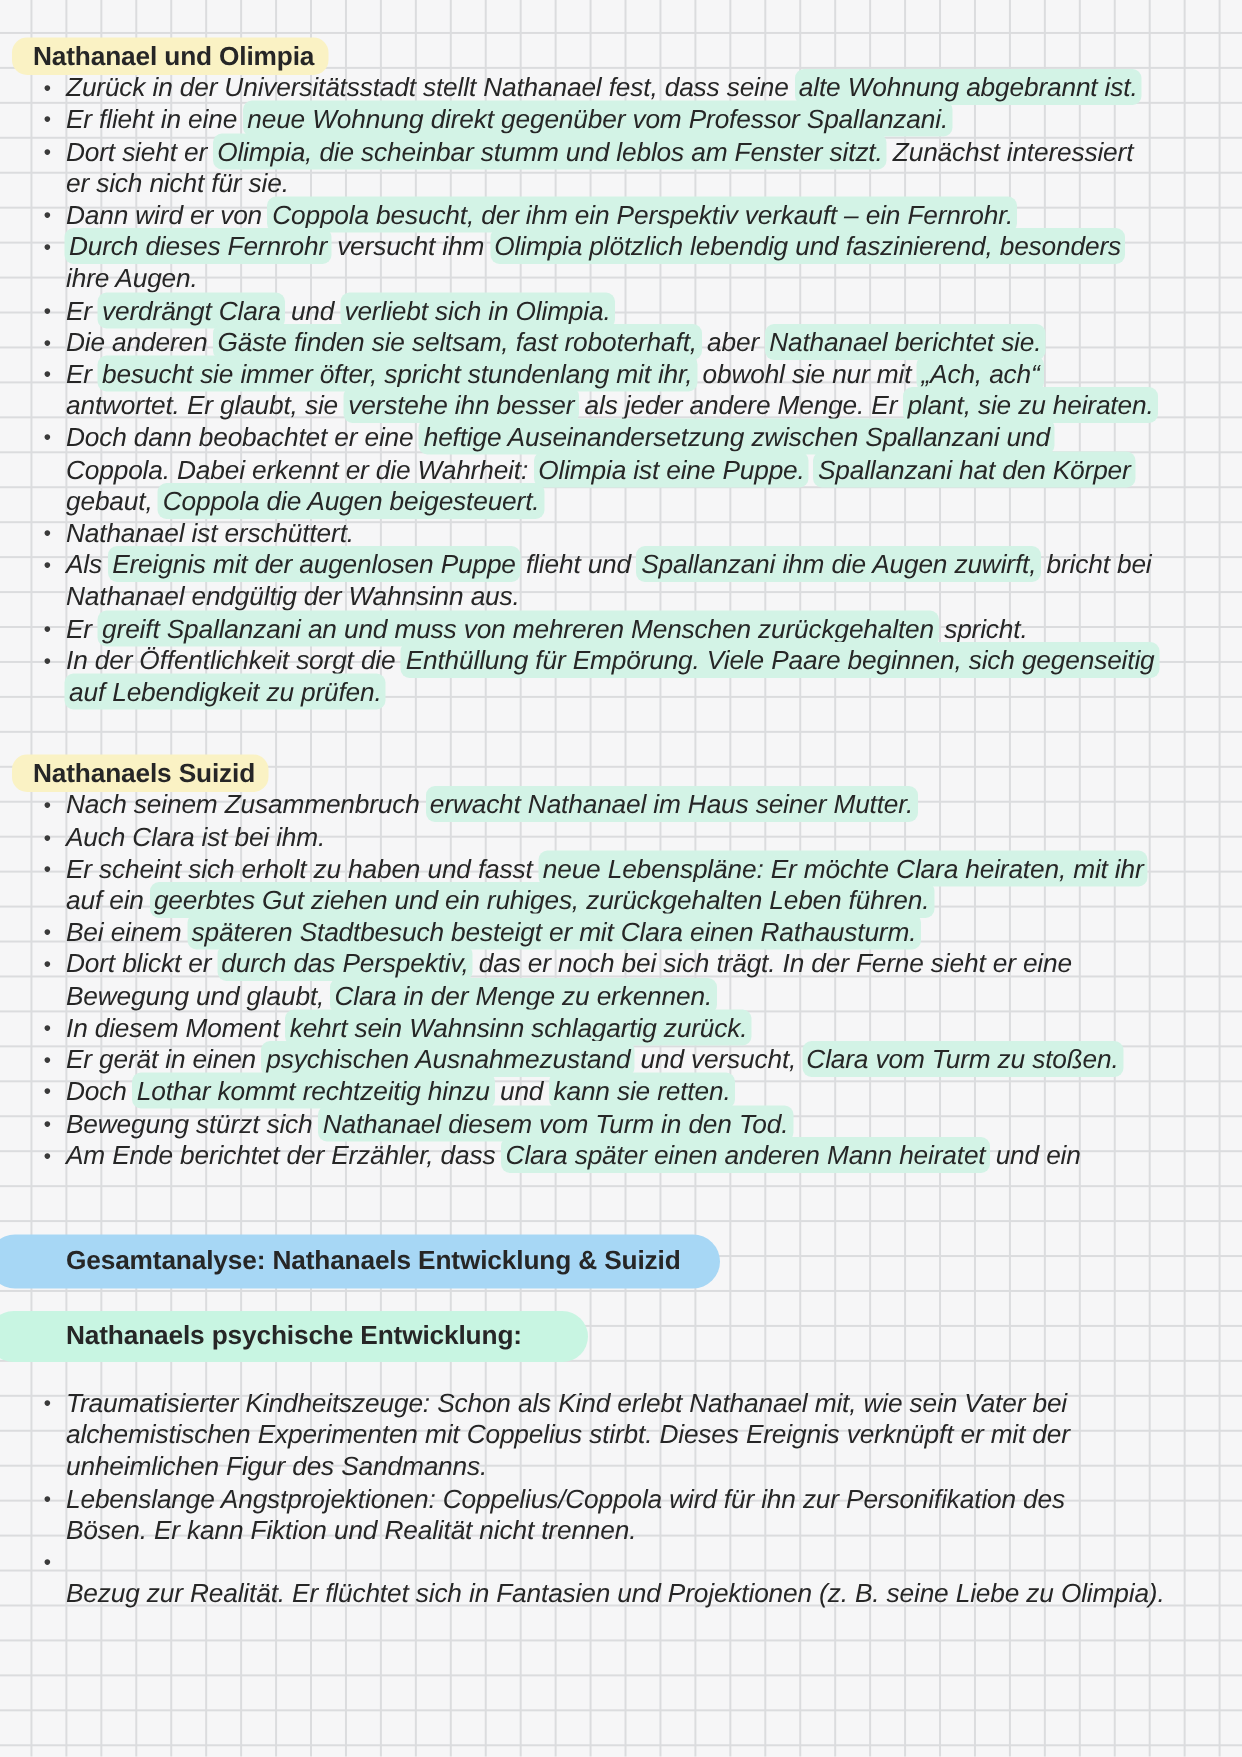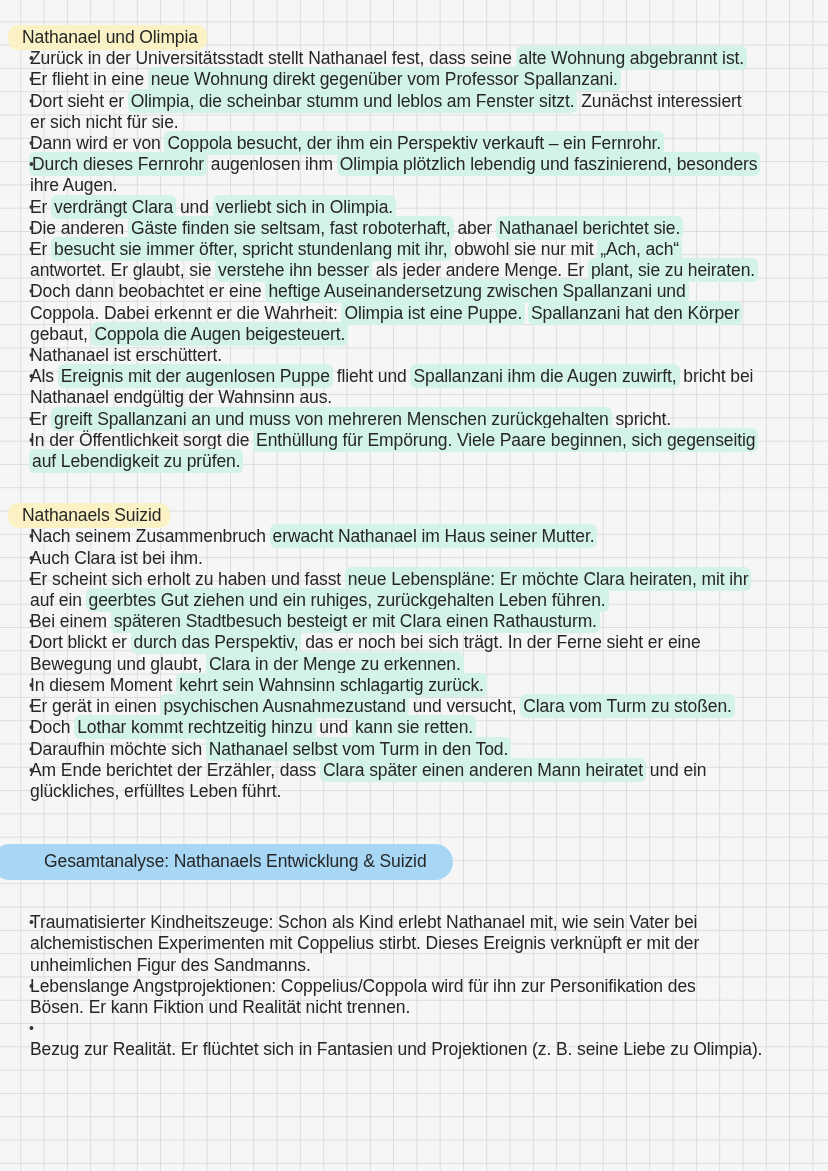--- a/index.html
+++ b/index.html
@@ -19,26 +19,27 @@
     background-position:-3px -2px;
   }
   .page{
     position:relative;
     width:828px;height:1171px;
     padding:27px 0 0 22px;
     font-size:17.5px;
     line-height:21.2px;
     letter-spacing:-0.1px;
   }
-  h2{font-size:17.5px;line-height:21.2px;font-weight:400;}
+  h2{font-size:17.5px;line-height:21.2px;font-weight:700;}
   ul{list-style:none;}
   li{
     position:relative;
-    padding-left:8px;
+    padding-left:22px;
     white-space:nowrap;
+    font-style:italic;
   }
   li::before{
     content:"\2022";
     position:absolute;
     left:7px;top:0;
     font-size:14px;
     color:#3a3a3a;
   }
   .hl{
     background:var(--mint);
@@ -82,21 +83,21 @@
 
 <div class="page">
 
   <section>
     <h2><span class="pill-yellow">Nathanael und Olimpia</span></h2>
     <ul>
         <li><span>Zurück in der Universitätsstadt stellt Nathanael fest, dass seine </span><span class="hl">alte Wohnung abgebrannt ist.</span></li>
         <li><span>Er flieht in eine </span><span class="hl">neue Wohnung direkt gegenüber vom Professor Spallanzani.</span></li>
         <li><span>Dort sieht er </span><span class="hl">Olimpia, die scheinbar stumm und leblos am Fenster sitzt.</span><span> Zunächst interessiert</span><br><span>er sich nicht für sie.</span></li>
         <li><span>Dann wird er von </span><span class="hl">Coppola besucht, der ihm ein Perspektiv verkauft – ein Fernrohr.</span></li>
-        <li><span class="hl">Durch dieses Fernrohr</span><span> augenlosen ihm </span><span class="hl">Olimpia plötzlich lebendig und faszinierend, besonders</span><br><span>ihre Augen.</span></li>
+        <li><span class="hl">Durch dieses Fernrohr</span><span> versucht ihm </span><span class="hl">Olimpia plötzlich lebendig und faszinierend, besonders</span><br><span>ihre Augen.</span></li>
         <li><span>Er </span><span class="hl">verdrängt Clara</span><span> und </span><span class="hl">verliebt sich in Olimpia.</span></li>
         <li><span>Die anderen </span><span class="hl">Gäste finden sie seltsam, fast roboterhaft,</span><span> aber </span><span class="hl">Nathanael berichtet sie.</span></li>
         <li><span>Er </span><span class="hl">besucht sie immer öfter, spricht stundenlang mit ihr,</span><span> obwohl sie nur mit </span><span class="hl">„Ach, ach“</span><br><span>antwortet. Er glaubt, sie </span><span class="hl">verstehe ihn besser</span><span> als jeder andere Menge. Er </span><span class="hl">plant, sie zu heiraten.</span></li>
         <li><span>Doch dann beobachtet er eine </span><span class="hl">heftige Auseinandersetzung zwischen Spallanzani und</span><br><span>Coppola. Dabei erkennt er die Wahrheit: </span><span class="hl">Olimpia ist eine Puppe.</span><span> </span><span class="hl">Spallanzani hat den Körper</span><br><span>gebaut, </span><span class="hl">Coppola die Augen beigesteuert.</span></li>
         <li><span>Nathanael ist erschüttert.</span></li>
         <li><span>Als </span><span class="hl">Ereignis mit der augenlosen Puppe</span><span> flieht und </span><span class="hl">Spallanzani ihm die Augen zuwirft,</span><span> bricht bei</span><br><span>Nathanael endgültig der Wahnsinn aus.</span></li>
         <li><span>Er </span><span class="hl">greift Spallanzani an und muss von mehreren Menschen zurückgehalten</span><span> spricht.</span></li>
         <li><span>In der Öffentlichkeit sorgt die </span><span class="hl">Enthüllung für Empörung. Viele Paare beginnen, sich gegenseitig</span><br><span class="hl">auf Lebendigkeit zu prüfen.</span></li>
       </ul>
   </section>
@@ -107,32 +108,35 @@
     <h2><span class="pill-yellow">Nathanaels Suizid</span></h2>
     <ul>
         <li><span>Nach seinem Zusammenbruch </span><span class="hl">erwacht Nathanael im Haus seiner Mutter.</span></li>
         <li><span>Auch Clara ist bei ihm.</span></li>
         <li><span>Er scheint sich erholt zu haben und fasst </span><span class="hl">neue Lebenspläne: Er möchte Clara heiraten, mit ihr</span><br><span>auf ein </span><span class="hl">geerbtes Gut ziehen und ein ruhiges, zurückgehalten Leben führen.</span></li>
         <li><span>Bei einem </span><span class="hl">späteren Stadtbesuch besteigt er mit Clara einen Rathausturm.</span></li>
         <li><span>Dort blickt er </span><span class="hl">durch das Perspektiv,</span><span> das er noch bei sich trägt. In der Ferne sieht er eine</span><br><span>Bewegung und glaubt, </span><span class="hl">Clara in der Menge zu erkennen.</span></li>
         <li><span>In diesem Moment </span><span class="hl">kehrt sein Wahnsinn schlagartig zurück.</span></li>
         <li><span>Er gerät in einen </span><span class="hl">psychischen Ausnahmezustand</span><span> und versucht, </span><span class="hl">Clara vom Turm zu stoßen.</span></li>
         <li><span>Doch </span><span class="hl">Lothar kommt rechtzeitig hinzu</span><span> und </span><span class="hl">kann sie retten.</span></li>
-        <li><span>Daraufhin möchte sich </span><span class="hl">Nathanael selbst vom Turm in den Tod.</span></li>
-        <li><span>Am Ende berichtet der Erzähler, dass </span><span class="hl">Clara später einen anderen Mann heiratet</span><span> und ein</span><br><span>glückliches, erfülltes Leben führt.</span></li>
+        <li><span>Bewegung stürzt sich </span><span class="hl">Nathanael diesem vom Turm in den Tod.</span></li>
+        <li><span>Am Ende berichtet der Erzähler, dass </span><span class="hl">Clara später einen anderen Mann heiratet</span><span> und ein</span><br></li>
       </ul>
   </section>
 
   <div class="sp-s3"></div>
 
   <section>
     <div class="blue-row">
       <h2><span class="pill-blue">Gesamtanalyse: Nathanaels Entwicklung &amp; Suizid</span></h2>
     </div>
     <div class="sp-a"></div>
+    <div class="mint-row">
+      <h2><span class="pill-mint">Nathanaels psychische Entwicklung:</span></h2>
+    </div>
     <div class="sp-b"></div>
     <ul>
         <li><span>Traumatisierter Kindheitszeuge: Schon als Kind erlebt Nathanael mit, wie sein Vater bei</span><br><span>alchemistischen Experimenten mit Coppelius stirbt. Dieses Ereignis verknüpft er mit der</span><br><span>unheimlichen Figur des Sandmanns.</span></li>
         <li><span>Lebenslange Angstprojektionen: Coppelius/Coppola wird für ihn zur Personifikation des</span><br><span>Bösen. Er kann Fiktion und Realität nicht trennen.</span></li>
         <li><br><span>Bezug zur Realität. Er flüchtet sich in Fantasien und Projektionen (z. B. seine Liebe zu Olimpia).</span></li>
       </ul>
   </section>
 
 </div>
 

